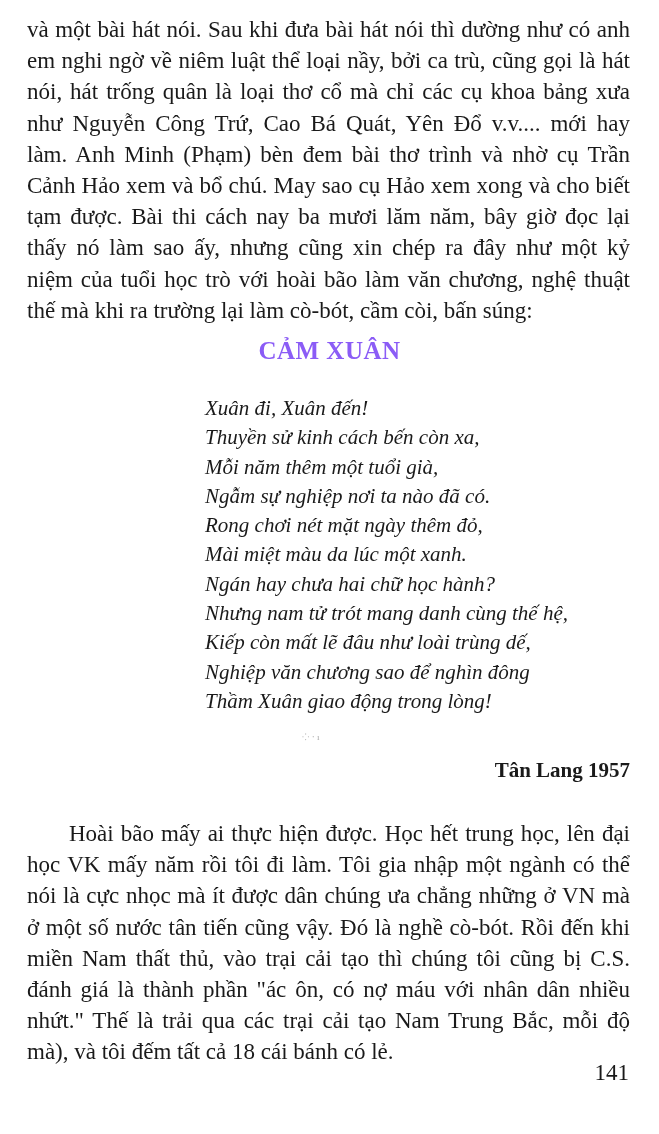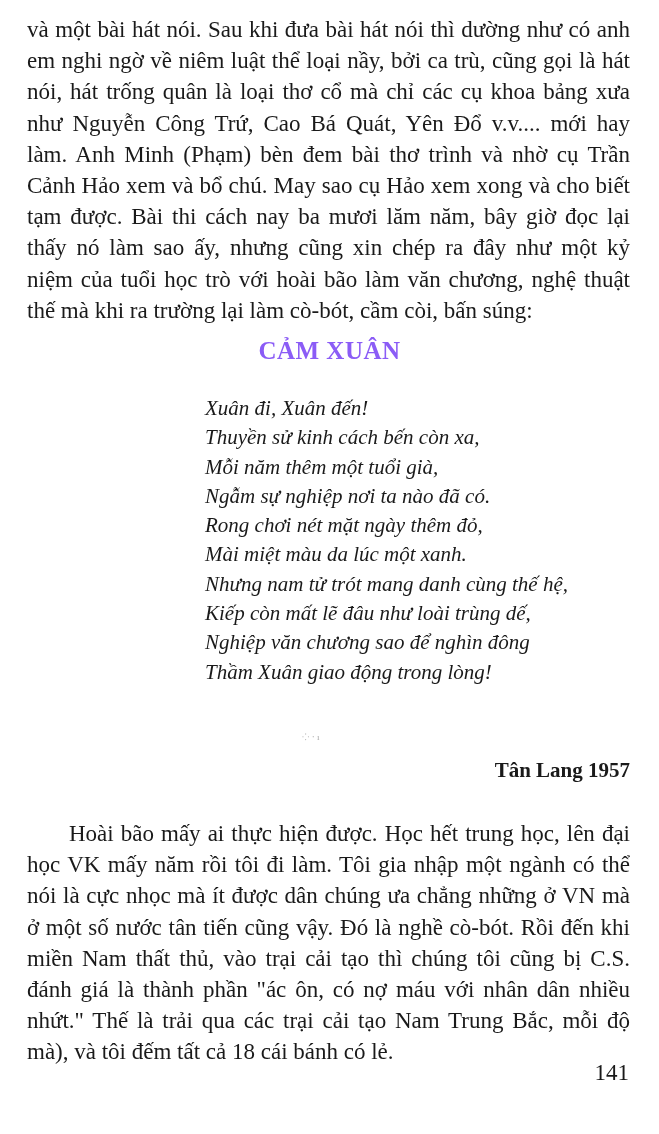--- a/index.html
+++ b/index.html
@@ -40,20 +40,21 @@
 
   <div id="title">CẢM XUÂN</div>
 
   <div id="poem">
     <span class="pl">Xuân đi, Xuân đến!</span>
     <span class="pl">Thuyền sử kinh cách bến còn xa,</span>
     <span class="pl">Mỗi năm thêm một tuổi già,</span>
     <span class="pl">Ngẫm sự nghiệp nơi ta nào đã có.</span>
     <span class="pl">Rong chơi nét mặt ngày thêm đỏ,</span>
     <span class="pl">Mài miệt màu da lúc một xanh.</span>
+    <span class="pl">Ngán hay chưa hai chữ học hành?</span>
     <span class="pl">Nhưng nam tử trót mang danh cùng thế hệ,</span>
     <span class="pl">Kiếp còn mất lẽ đâu như loài trùng dế,</span>
     <span class="pl">Nghiệp văn chương sao để nghìn đông</span>
     <span class="pl">Thầm Xuân giao động trong lòng!</span>
   </div>
 
   <div id="smudge">⁘ ⋅ ı</div>
 
   <div id="signature">Tân Lang 1957</div>
 

